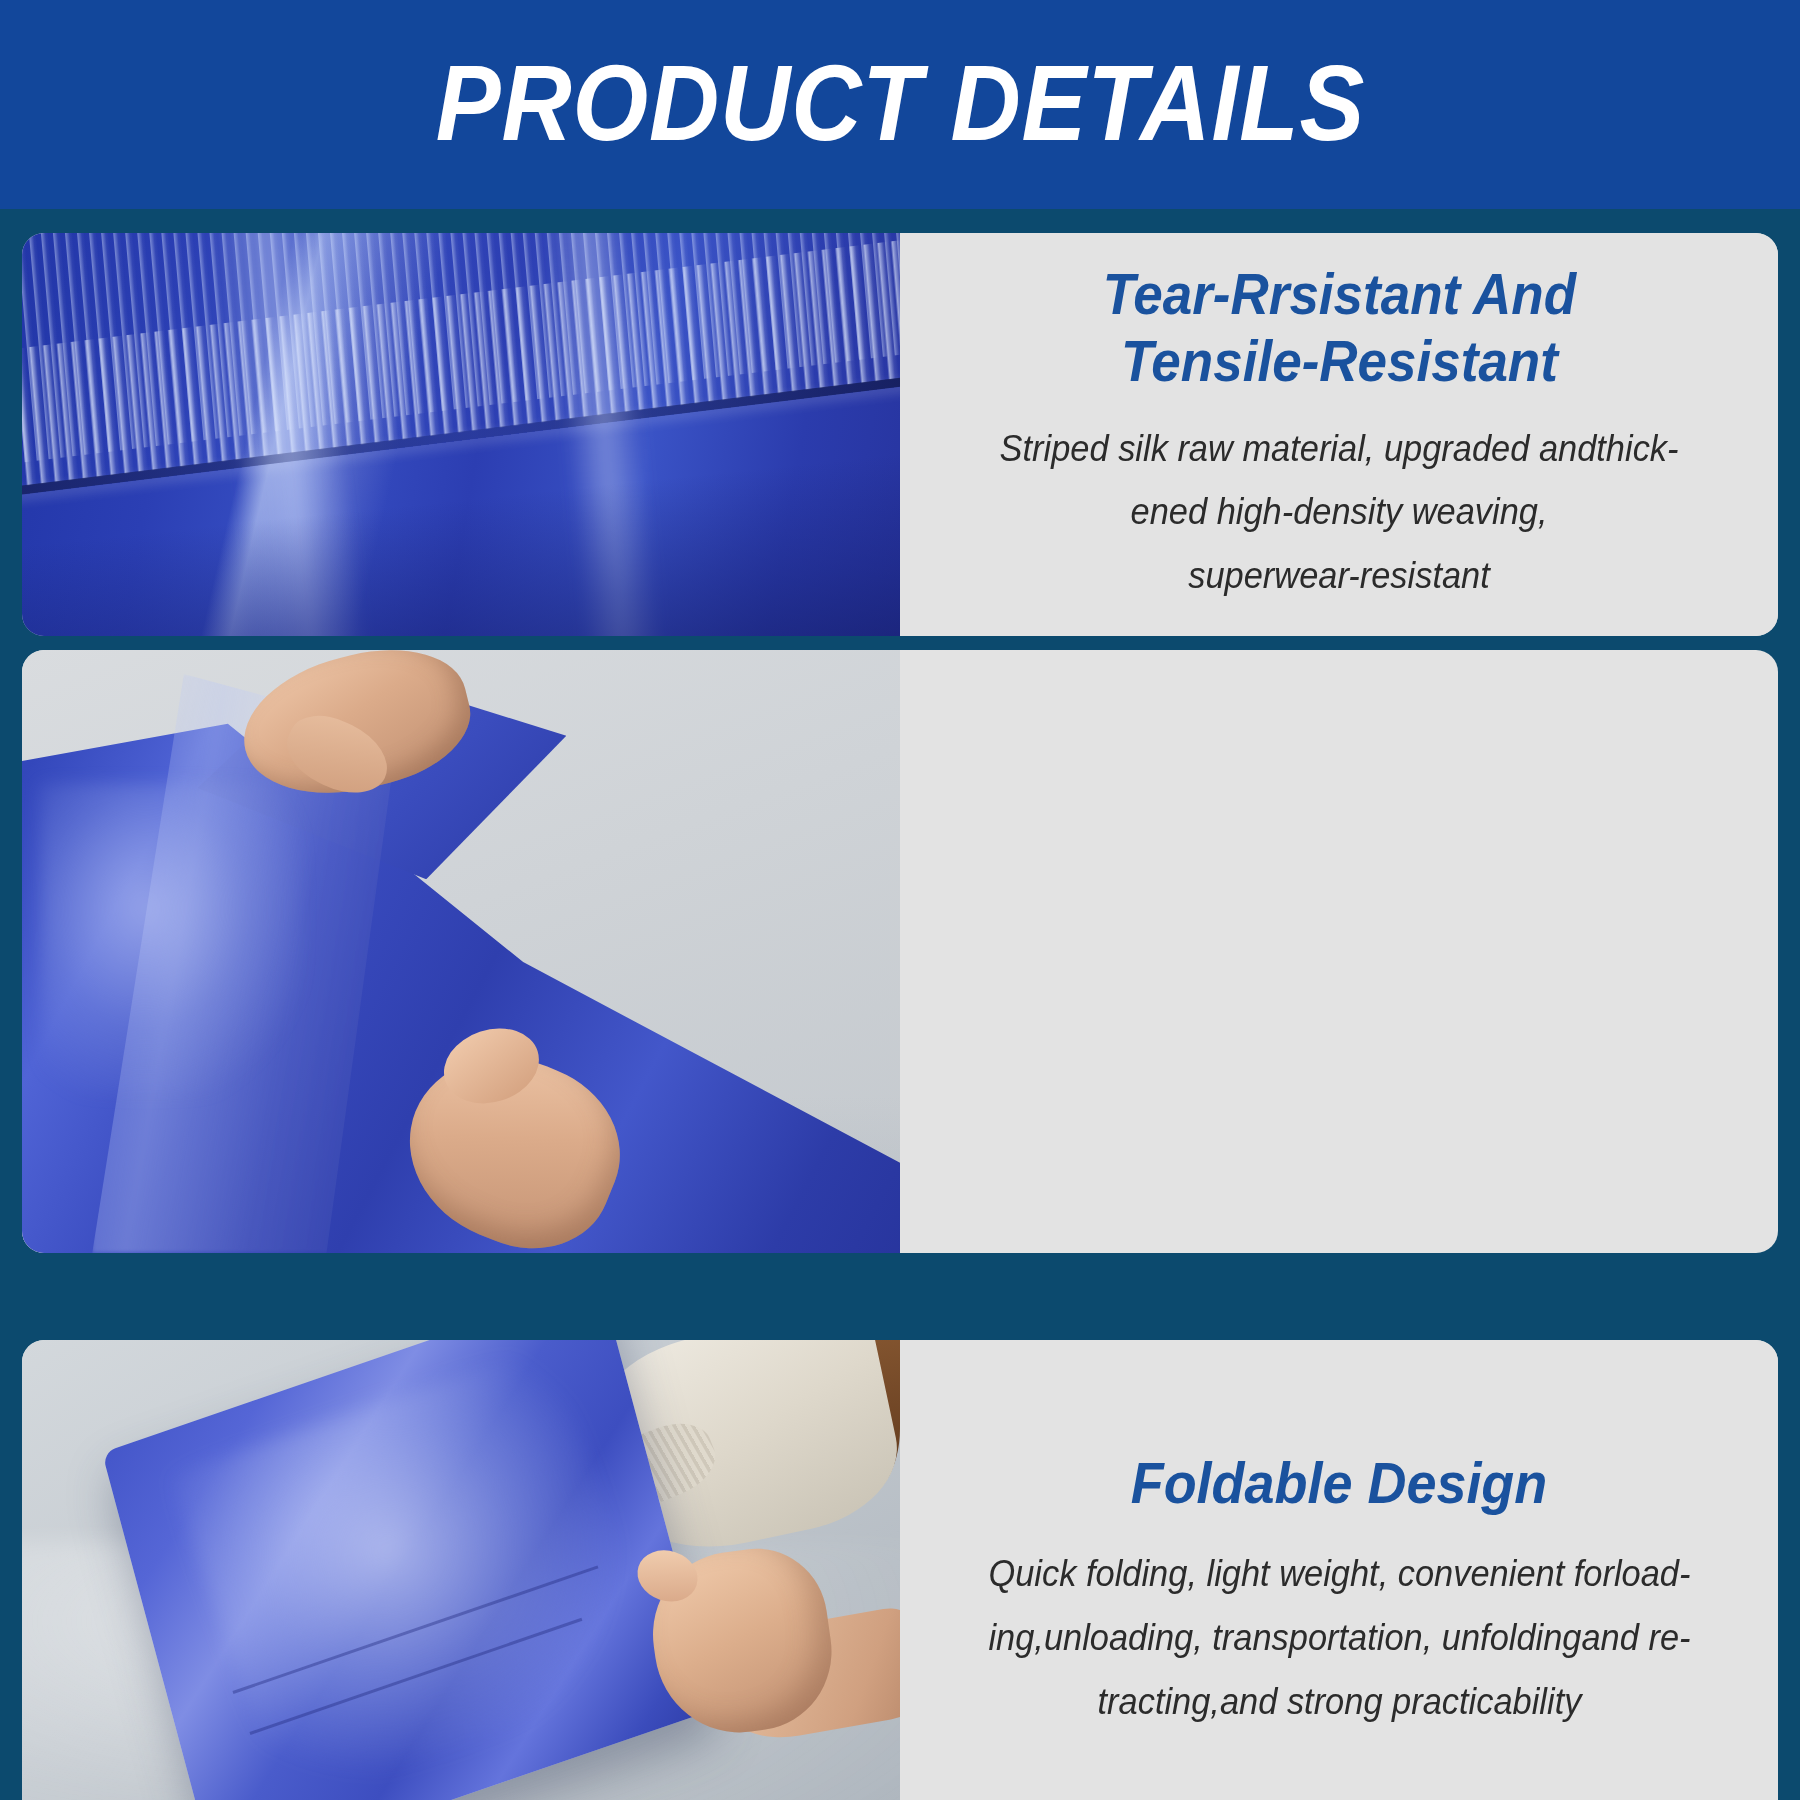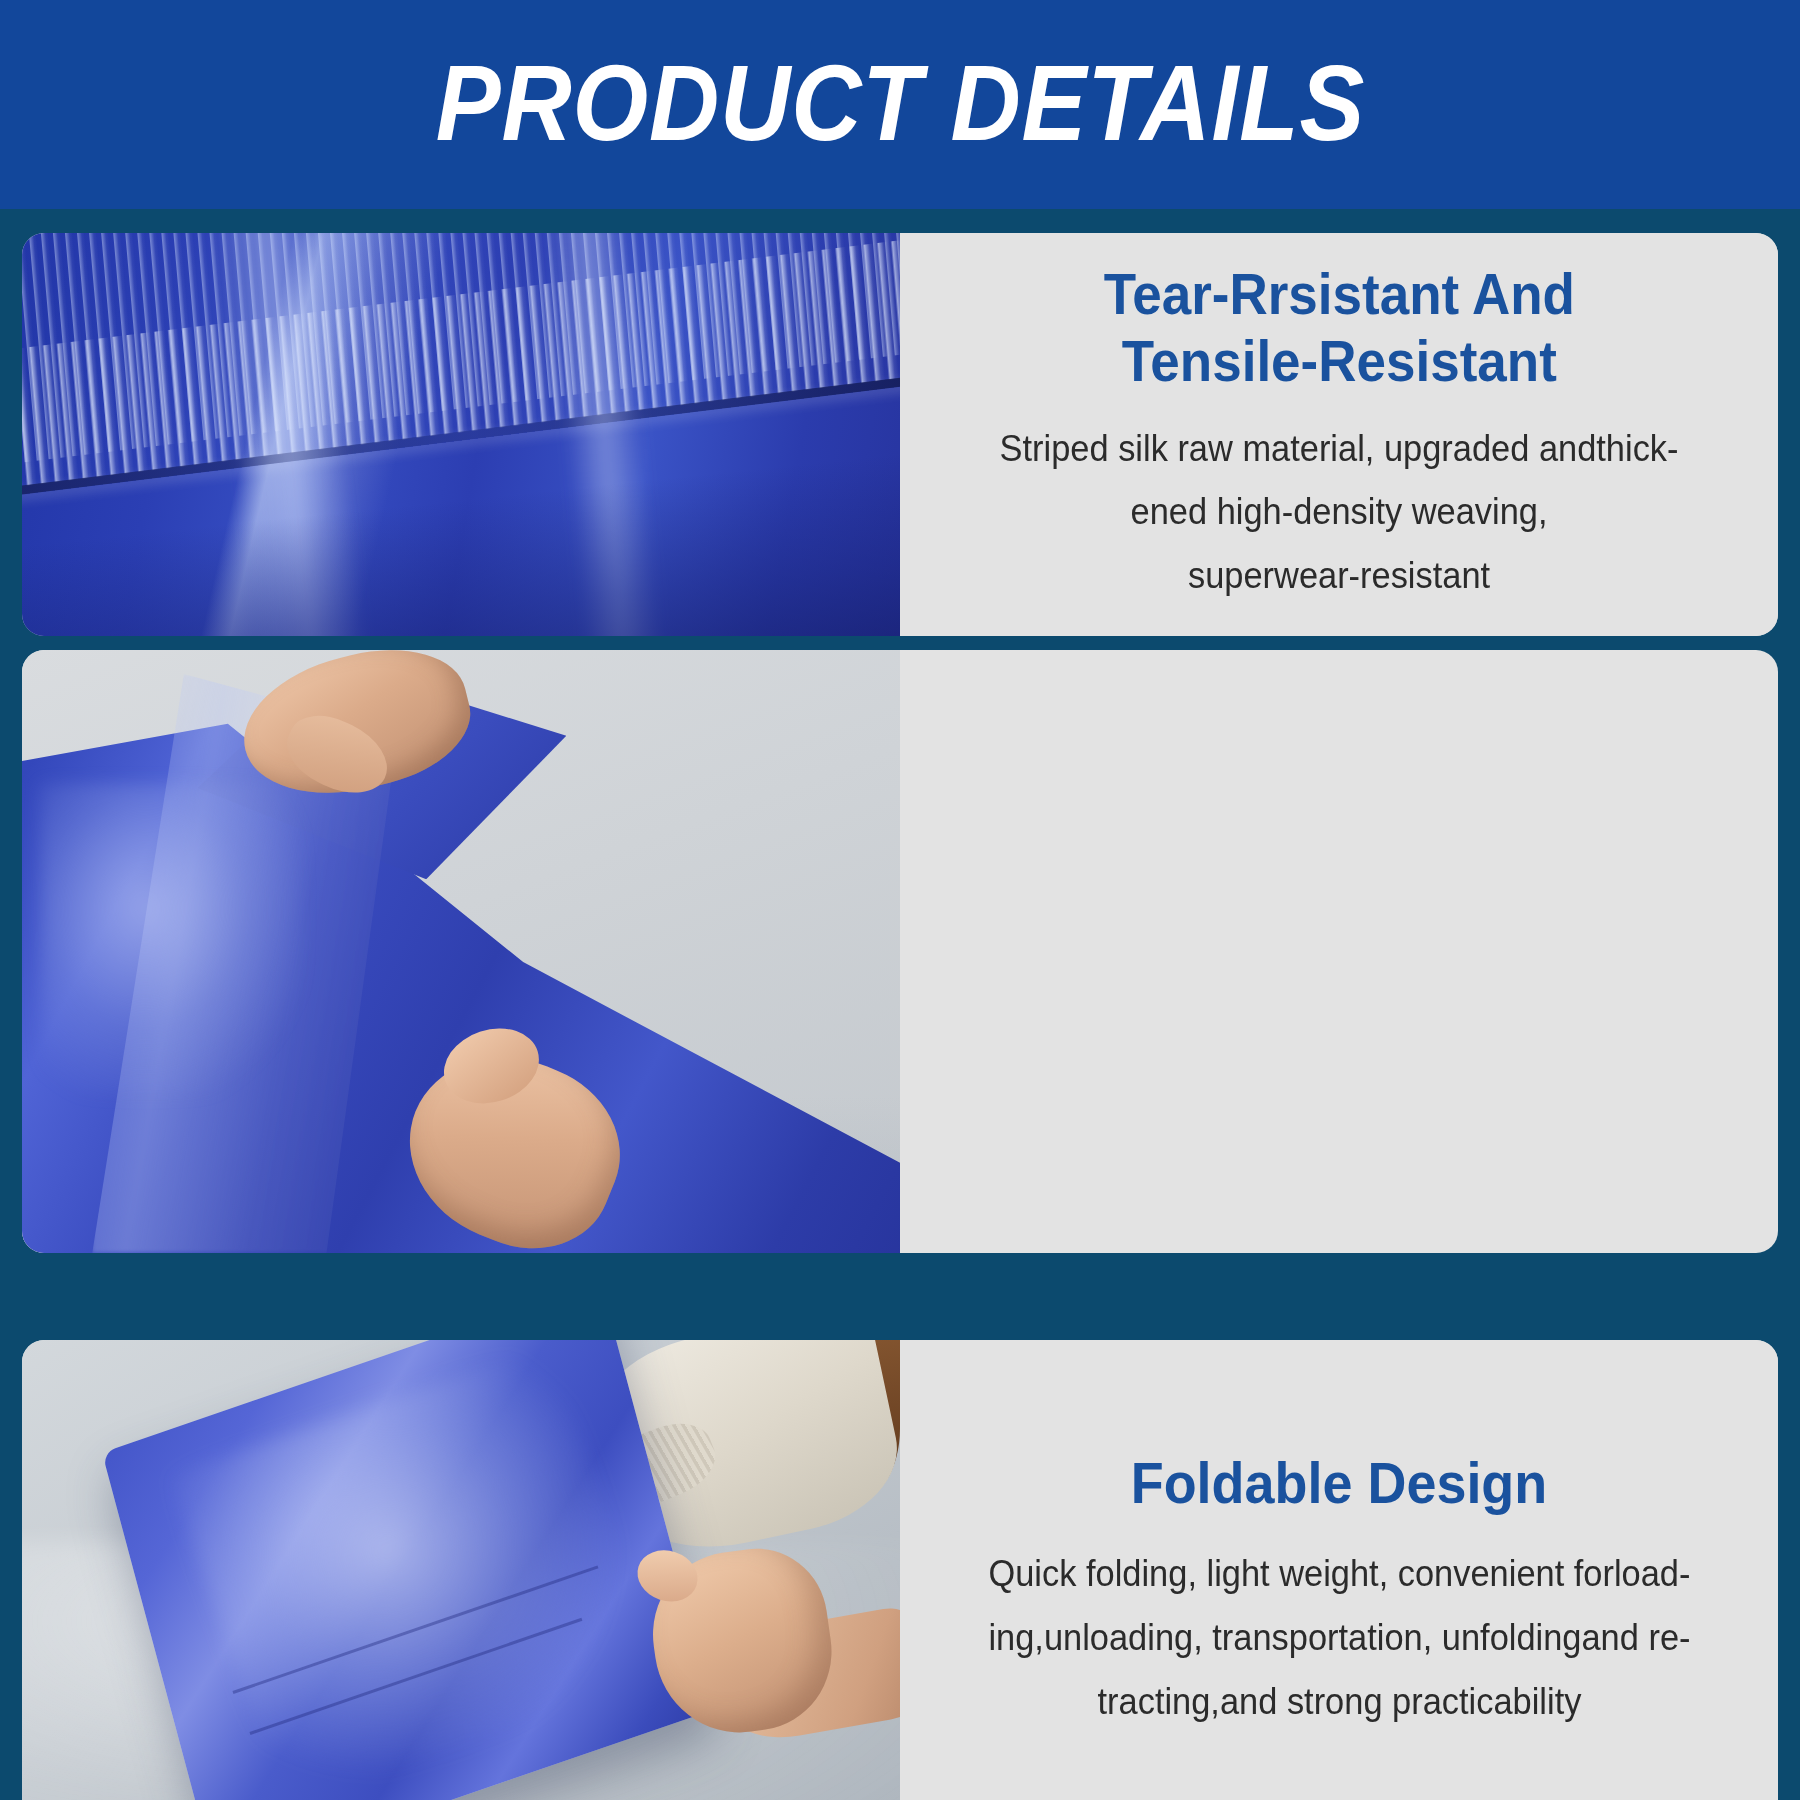--- a/index.html
+++ b/index.html
@@ -50,20 +50,21 @@
   
   .feature-row {
     position: absolute;
     left: 22px;
     width: 1756px;
     border-radius: 22px;
     overflow: hidden;
     background: #e3e3e3;
     display: flex;
     flex-direction: row;
+    font-style: italic;
   }
   #row-0 { top: 233px;  height: 403px; }
   #row-1 { top: 650px;  height: 603px; }
   #row-2 { top: 1340px; height: 502px; }
 
   .photo-pane {
     position: relative;
     width: 878px;
     flex: 0 0 878px;
     overflow: hidden;

